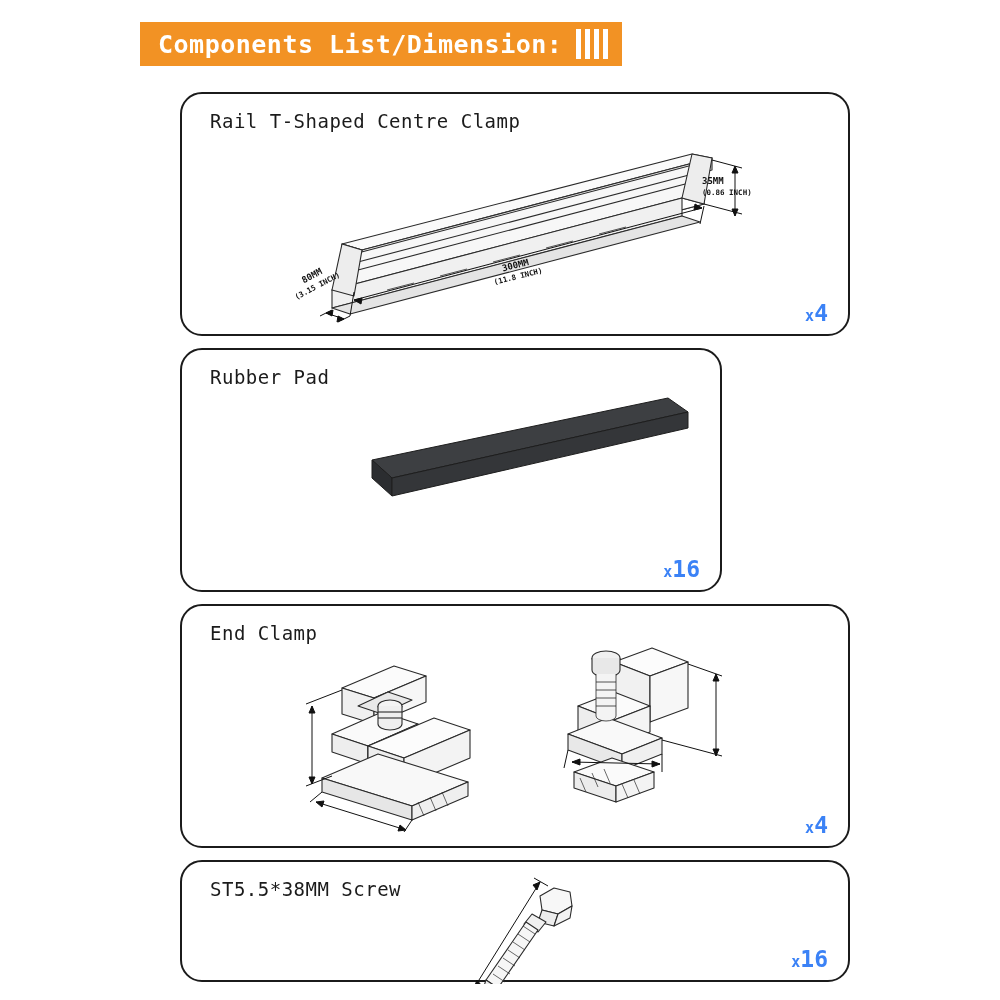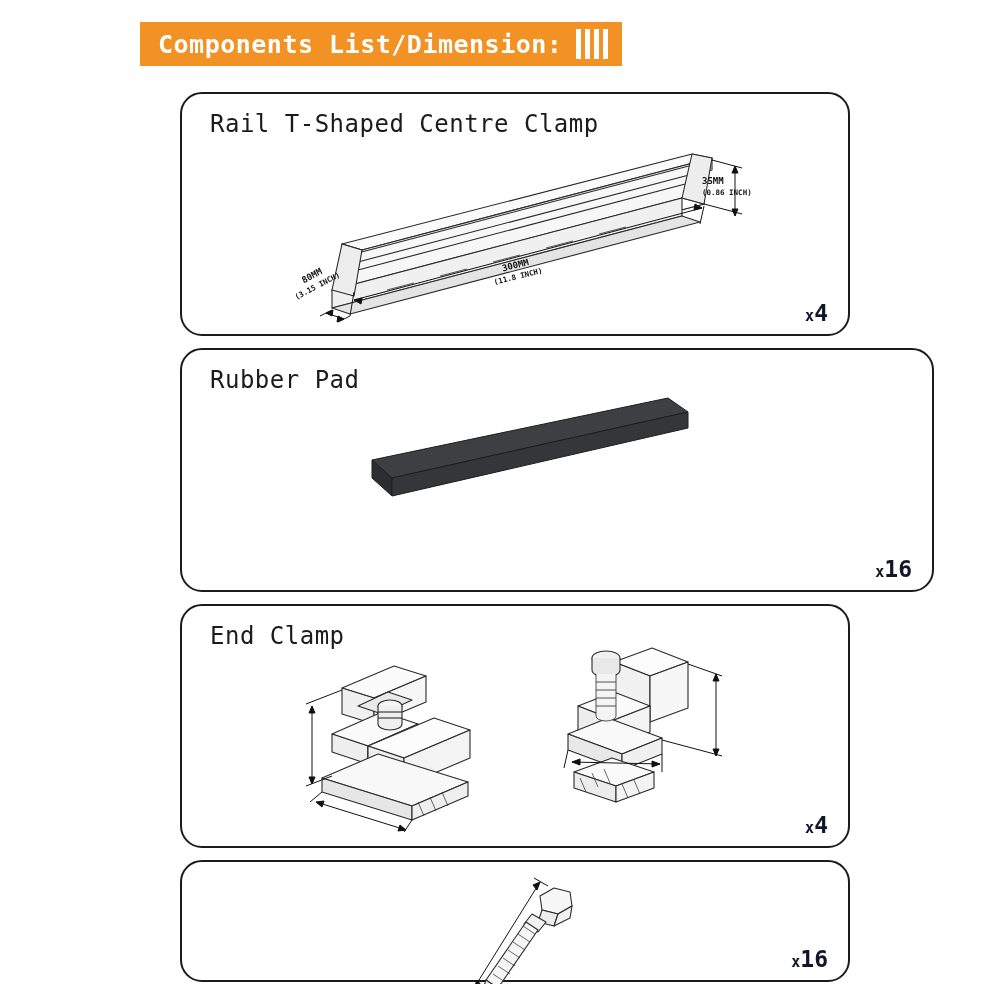--- a/index.html
+++ b/index.html
@@ -59,32 +59,32 @@
     border: 2px solid #1b1b1b;
     border-radius: 22px;
     background: #ffffff;
     box-sizing: border-box;
   }
   .card-title {
     position: absolute;
     left: 28px;
     top: 16px;
     font-family: "DejaVu Sans Mono", monospace;
-    font-size: 24px;
+    font-size: 19px;
     color: #1b1b1b;
     letter-spacing: 0.5px;
     white-space: nowrap;
   }
   .qty {
     position: absolute;
     right: 20px;
     bottom: 8px;
     font-family: "DejaVu Sans Mono", monospace;
     font-weight: bold;
-    color: #0f172a;
+    color: #3b82f6;
     white-space: nowrap;
   }
   .qty .x { font-size: 15px; }
   .qty .n { font-size: 23px; }
 
   .dim {
     position: absolute;
     font-family: "DejaVu Sans Mono", monospace;
     font-size: 9px;
     font-weight: bold;
@@ -99,21 +99,21 @@
     position: absolute;
     font-family: "DejaVu Sans Mono", monospace;
     font-size: 13px;
     font-weight: bold;
     color: #111;
     white-space: nowrap;
   }
 
   
   #card-rail   { left: 180px; top: 92px;  width: 670px; height: 244px; }
-  #card-rubber { left: 180px; top: 348px; width: 754px; height: 244px; text-align: center; }
+  #card-rubber { left: 180px; top: 348px; width: 542px; height: 244px; text-align: center; }
   #card-end    { left: 180px; top: 604px; width: 670px; height: 244px; padding-left: 20px; }
   #card-screw  { left: 180px; top: 860px; width: 670px; height: 122px; }
 
   svg { display: block; }
   .art { position: absolute; left: 0; top: 0; }
 </style>
 </head>
 <body>
 
 <div class="page">
@@ -322,20 +322,21 @@
         <polygon points="478,158 470,155 470,161" fill="#111"></polygon>
       </g>
     </svg>
 
     <div class="qty">
       <span class="x">x</span><span class="n">4</span>
     </div>
   </div>
 
   <div class="card" id="card-screw">
+    <div class="card-title">ST5.5*38MM Screw</div>
 
     <svg class="art" width="670" height="122" viewBox="0 0 670 122">
       <g stroke="#2a2a2a" stroke-width="1.1" fill="none" stroke-linejoin="round">
 
         <polygon points="358,34 372,26 388,30 390,44 376,52 360,48" fill="#f7f7f7"></polygon>
         <polygon points="360,48 376,52 372,64 356,60" fill="#ededed"></polygon>
         <polygon points="376,52 390,44 388,56 372,64" fill="#f2f2f2"></polygon>
 
         <polygon points="350,52 364,60 356,70 342,62" fill="#f0f0f0"></polygon>
 

